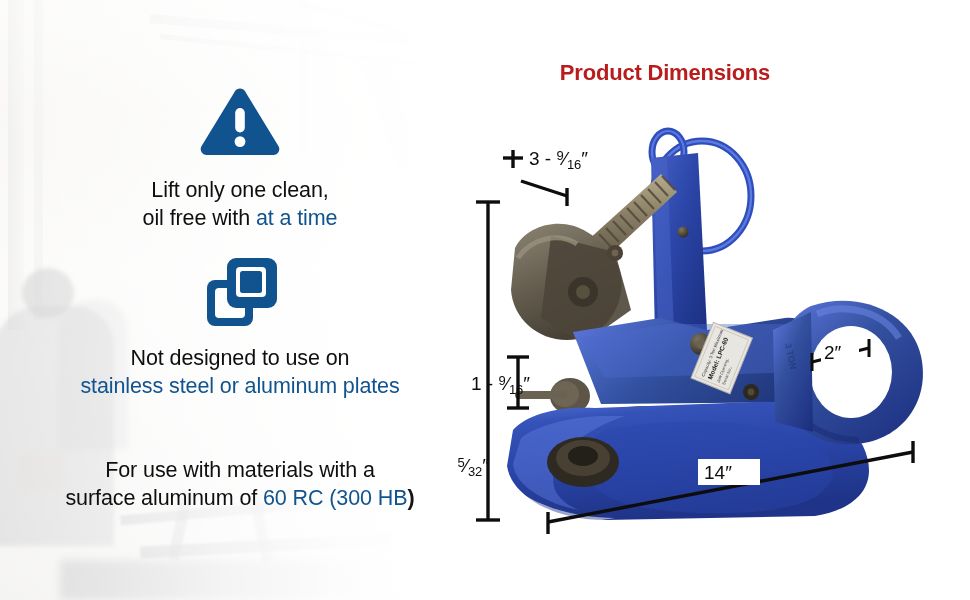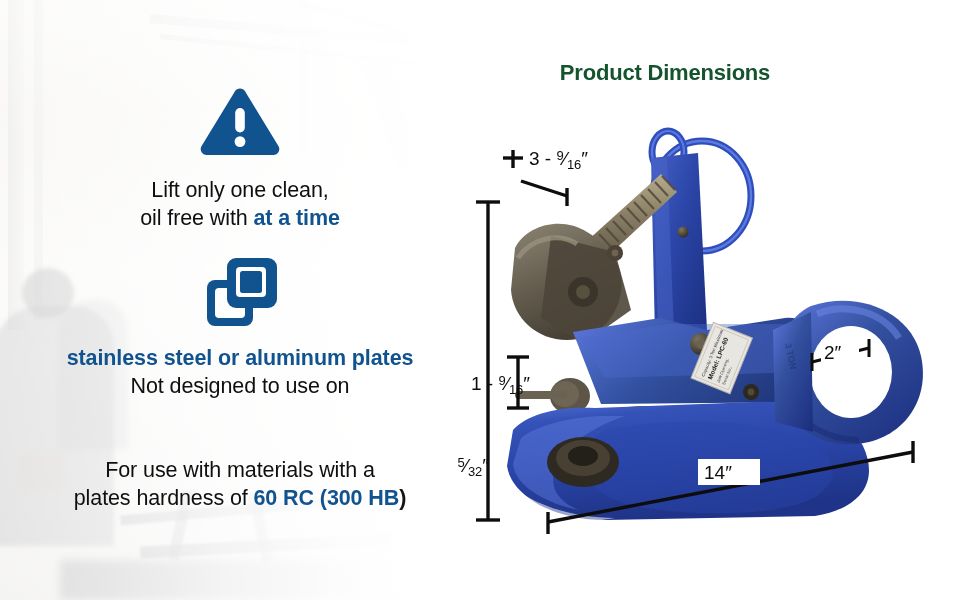--- a/index.html
+++ b/index.html
@@ -122,42 +122,42 @@
   }
   .tip-block { position: absolute; width: 100%; left: 0; }
   .tip-icon { display: block; margin: 0 auto 14px; }
   .tip-text {
     font-size: 21.5px;
     line-height: 28px;
     color: #0f0f0f;
     font-weight: 400;
     letter-spacing: -0.1px;
   }
-  .tip-text .hl { color: #11538f; font-weight: 700; }
+  .tip-text .hl { color: #11538f; font-weight: 400; }
   .tip-text .hl-paren { color: #151515; font-weight: 700; }
   .tip-line { display: block; white-space: nowrap; }
 
   .block-1 { top: 70px; }
   .block-2 { top: 238px; }
   .block-3 { top: 440px; }
 
   
   .right-col {
     position: absolute;
     left: 455px; top: 0;
     width: 515px; height: 600px;
   }
   .panel-title {
     position: absolute;
     left: 0; top: 60px;
     width: 420px;
     text-align: center;
     font-size: 22px;
     font-weight: 700;
-    color: #14532d;
+    color: #b91c1c;
     letter-spacing: -0.2px;
   }
 
   .product-svg, .dims-svg {
     position: absolute;
     left: 0; top: 0;
   }
 
   
   .dim-label {
@@ -219,29 +219,29 @@
           <path d="M6 26 h30 a8 8 0 0 1 8 8 v30 a8 8 0 0 1 -8 8 H6 a8 8 0 0 1 -8 -8 V34 a8 8 0 0 1 8 -8 Z" transform="translate(6,0)" fill="#11538f"></path>
           <path d="M16 34 h22 a4 4 0 0 1 4 4 v22 a4 4 0 0 1 -4 4 H16 a4 4 0 0 1 -4 -4 V38 a4 4 0 0 1 4 -4 Z" fill="#ffffff"></path>
 
           <rect x="24" y="4" width="46" height="46" rx="9" fill="#ffffff"></rect>
           <path d="M31 4 h32 a9 9 0 0 1 9 9 v32 a9 9 0 0 1 -9 9 H31 a9 9 0 0 1 -9 -9 V13 a9 9 0 0 1 9 -9 Z" transform="translate(2,0)" fill="#11538f"></path>
           <rect x="33" y="13" width="30" height="30" rx="4" fill="#ffffff"></rect>
           <rect x="37" y="17" width="22" height="22" rx="2.5" fill="#11538f"></rect>
         </svg>
       </span>
       <div class="tip-text">
+        <span class="tip-line">Not designed to use on</span>
         <span class="tip-line hl">stainless steel or aluminum plates</span>
-        <span class="tip-line">Not designed to use on</span>
       </div>
     </div>
 
     <div class="tip-block block-3">
       <div class="tip-text">
         <span class="tip-line">For use with materials with a</span>
-        <span class="tip-line"><span>plates hardness of </span><span class="hl">60 RC (300 HB</span><span class="hl-paren">)</span></span>
+        <span class="tip-line"><span>surface aluminum of </span><span class="hl">60 RC (300 HB</span><span class="hl-paren">)</span></span>
       </div>
     </div>
   </div>
 
   <div class="right-col">
 
     <div class="panel-title">Product Dimensions</div>
 
     <svg class="product-svg" width="515" height="600" viewBox="0 0 515 600">
       <defs>

